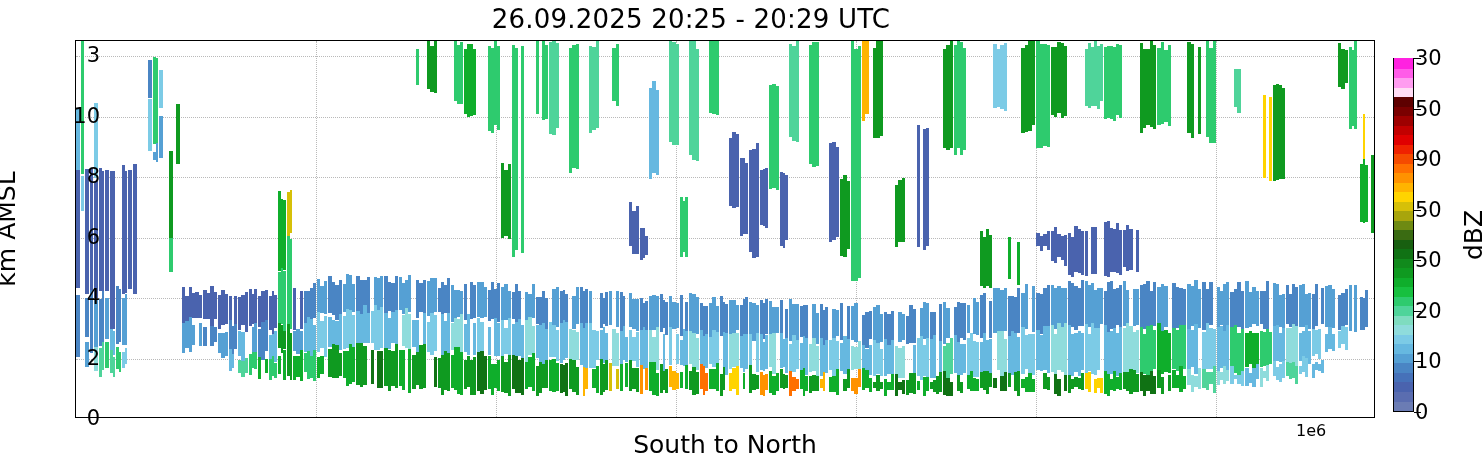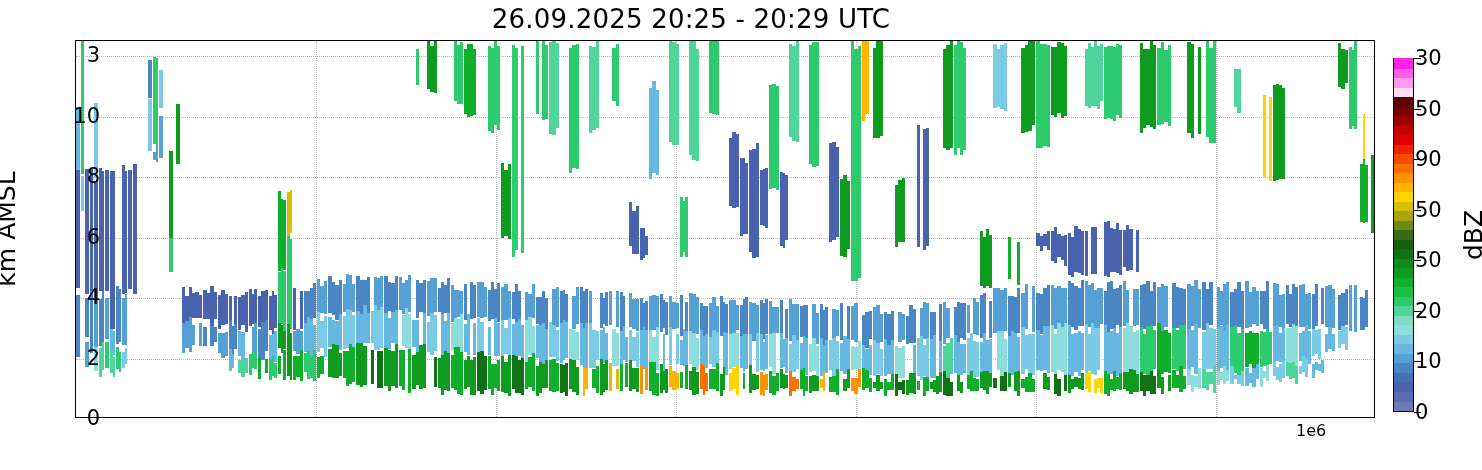--- a/index.html
+++ b/index.html
@@ -1253,20 +1253,21 @@
       <div class="xtickmark" style="left: 240px;"></div>
       <div class="xtickmark" style="left: 420px;"></div>
       <div class="xtickmark" style="left: 600px;"></div>
       <div class="xtickmark" style="left: 780px;"></div>
       <div class="xtickmark" style="left: 960px;"></div>
       <div class="xtickmark" style="left: 1140px;"></div>
     </div>
 
   <div id="yaxis"></div>
   <div id="ylabel">km AMSL</div>
+  <div id="xlabel">South to North</div>
   <div id="xoffset">1e6</div>
 
   <div id="cbwrap">
       <s style="bottom: 0%; height: 2.9527%; background: rgb(107, 124, 180);"></s>
       <s style="bottom: 2.7027%; height: 2.9527%; background: rgb(90, 109, 176);"></s>
       <s style="bottom: 5.40541%; height: 2.9527%; background: rgb(74, 99, 174);"></s>
       <s style="bottom: 8.10811%; height: 2.9527%; background: rgb(70, 113, 185);"></s>
       <s style="bottom: 10.8108%; height: 2.9527%; background: rgb(74, 133, 196);"></s>
       <s style="bottom: 13.5135%; height: 2.9527%; background: rgb(85, 160, 212);"></s>
       <s style="bottom: 16.2162%; height: 2.9527%; background: rgb(102, 184, 224);"></s>

